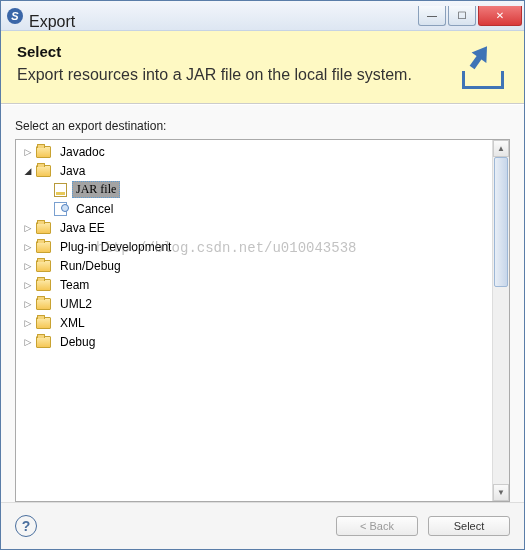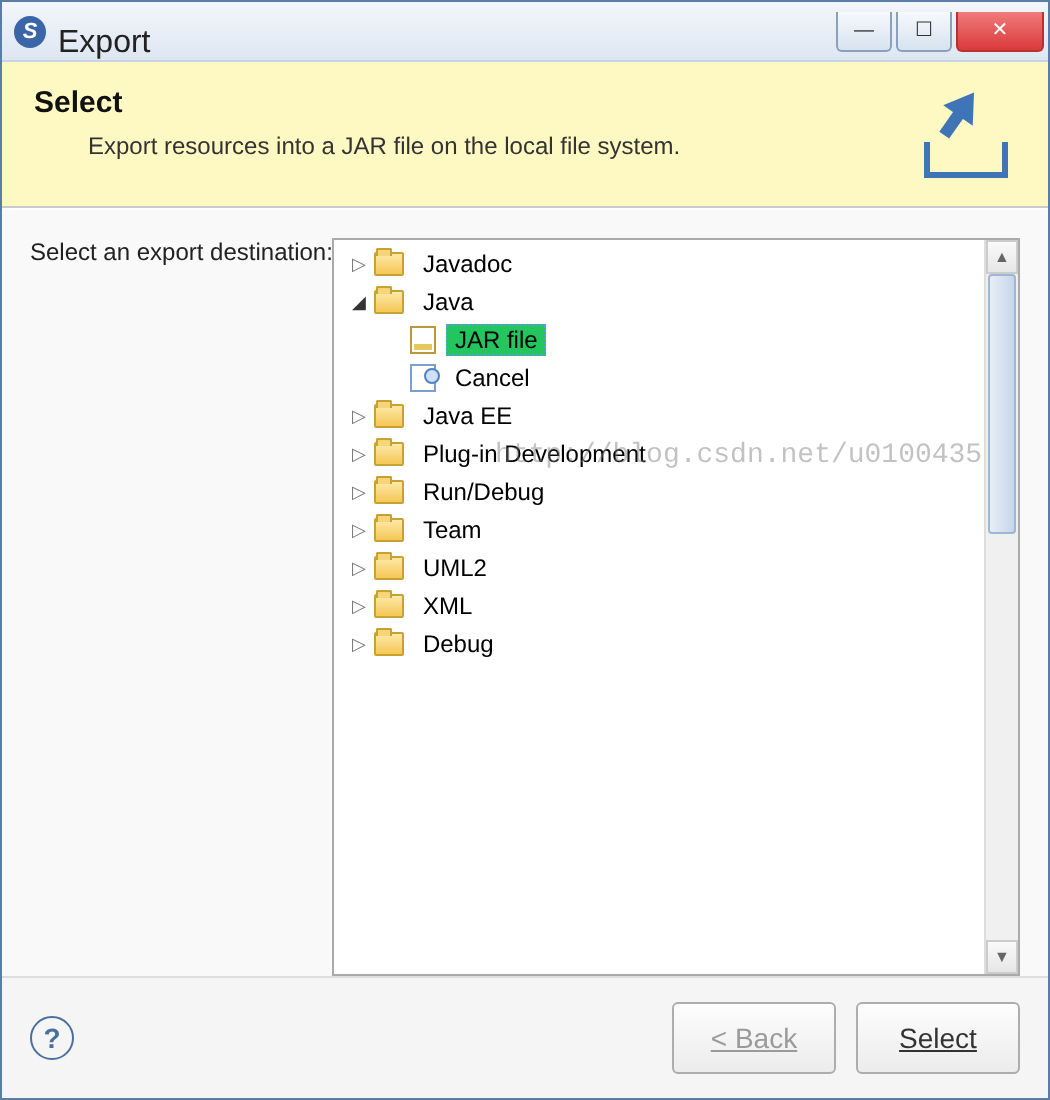--- a/index.html
+++ b/index.html
@@ -64,21 +64,21 @@
   
   .header-panel {
     background: #fef9c3;
     padding: 12px 16px 14px 16px;
     border-bottom: 1px solid #ccc;
     display: flex;
     align-items: flex-start;
   }
   .header-text { flex: 1; }
   .header-text h1 { font-size: 15px; font-weight: bold; margin-bottom: 6px; color: #111; }
-  .header-text p { font-size: 12px; color: #333; margin-left: 27px; }
+  .header-text p { font-size: 16px; color: #333; }
   .header-icon {
     width: 48px; height: 44px;
     position: relative;
     margin-left: 10px;
     margin-top: 2px;
   }
   .tray {
     position: absolute;
     bottom: 0; left: 2px;
     width: 42px; height: 18px;
@@ -99,21 +99,21 @@
     position: absolute;
     left: -3px; top: 12px;
     width: 6px; height: 14px;
     background: #3f74b6;
   }
   
   .content {
     flex: 1;
     padding: 14px 14px 0 14px;
     display: flex;
-    flex-direction: row;
+    flex-direction: column;
     background: #f9f9f9;
     border-top: 1px solid #fff;
   }
   .content-label { margin-bottom: 6px; color: #222; }
   .filter-input {
     width: 100%;
     border: 1px solid #aaa;
     padding: 3px 5px;
     font-size: 12px;
     color: #888;
@@ -194,23 +194,24 @@
     width: 13px; height: 14px;
     background:#fff;border:1px solid #b89a3a;
     margin-right:5px;position:relative;
   }
   .jar-icon::after{content:"";position:absolute;bottom:1px;left:1px;width:9px;height:3px;background:#e7c95a;}
   .doc-icon {
     width:13px;height:14px;background:#fff;border:1px solid #7aa0d0;margin-right:5px;position:relative;
   }
   .doc-icon::after{content:"";position:absolute;top:1px;right:-3px;width:6px;height:6px;border:1px solid #5080c0;border-radius:50%;background:#cfe1f6;}
   .tree-row.selected .label-box {
-    background:#22c55e;
+    background:#a3a3a3;
     border:1px dotted #5a9bd4;
     padding:0 3px;
+    font-family:Liberation Serif, serif;
   }
   .label-box { padding: 0 3px; border:1px solid transparent; }
   .watermark {
     position: absolute;
     top: 100px; left: 80px;
     color: rgba(120,120,120,0.45);
     font-family: Liberation Mono, monospace;
     font-size: 14px;
     pointer-events: none;
   }
@@ -227,28 +228,28 @@
     border: 1.5px solid #4a6f9e;
     border-radius: 50%;
     display: flex; align-items: center; justify-content: center;
     color: #4a6f9e;
     font-size: 14px;
     font-weight: bold;
     margin-right: auto;
   }
   .btn {
     min-width: 82px;
-    height: 36px;
+    height: 20px;
     margin-left: 10px;
     border: 1px solid #adadad;
     background: linear-gradient(#fdfdfd,#ececec);
     border-radius: 3px;
-    font-size: 14px;
+    font-size: 11px;
     color: #333;
-    display:flex;align-items:center;justify-content:center;text-decoration:underline;
+    display:flex;align-items:center;justify-content:center;
   }
   .btn.default {
     border: 1px solid #3c7fb1;
     box-shadow: 0 0 0 1px #8fc3e8 inset;
     background: linear-gradient(#f6fbff,#d8ecfb);
   }
   .btn.disabled { color: #9a9a9a; }
 </style>
 </head>
 <body>

